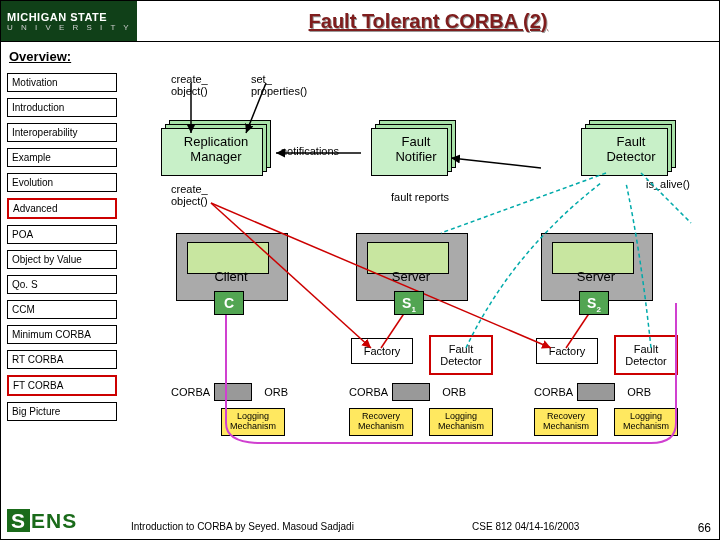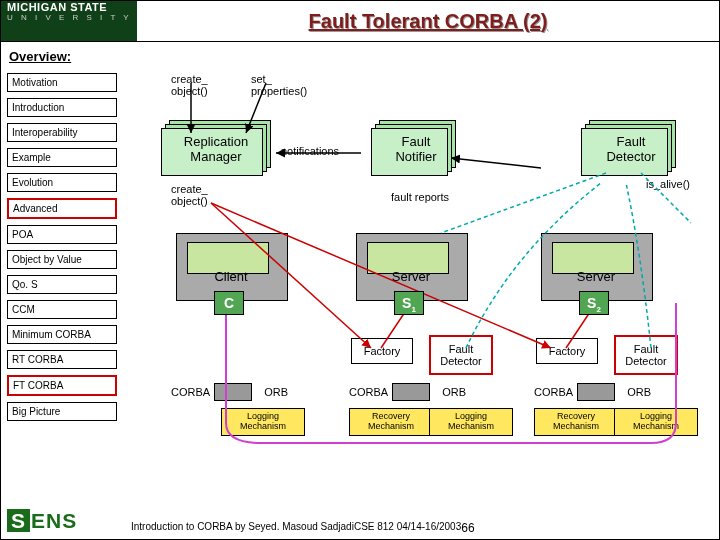--- a/index.html
+++ b/index.html
@@ -1,18 +1,18 @@
 <!DOCTYPE html>
 <html><head>
 <meta charset="utf-8">
 <style>
 html,body{margin:0;padding:0;font-family:Arial,Helvetica,sans-serif;background:#fff}
 .page{width:720px;height:540px;position:relative;border:1px solid #000;box-sizing:border-box;overflow:hidden}
 .topbar{height:40px;border-bottom:1px solid #000;display:flex;align-items:center}
-.logo{width:130px;height:40px;background:#104018;color:#fff;font-size:11px;font-weight:bold;display:flex;flex-direction:column;justify-content:flex-start;padding-left:6px;letter-spacing:0.5px}
+.logo{width:130px;height:40px;background:#104018;color:#fff;font-size:11px;font-weight:bold;display:flex;flex-direction:column;justify-content:center;padding-left:6px;letter-spacing:0.5px}
 .logo span:nth-child(2){font-weight:normal;font-size:8px;letter-spacing:3px;color:#ccc}
 .title{flex:1;text-align:center;font-weight:bold;font-size:20px;text-decoration:underline;color:#7f1d1d;text-shadow:1px 1px 0 #999}
 .subtitle{position:absolute;left:8px;top:48px;font-weight:bold;font-size:13px;text-decoration:underline}
 .sidebar{position:absolute;left:6px;top:72px;width:110px}
 .navbtn{border:1px solid #000;background:#fff;font-size:10px;padding:3px 4px;margin-bottom:6px;cursor:pointer}
 .navbtn.hl{border:2px solid #c00}
 .content{position:absolute;left:130px;top:72px;width:580px;height:440px}
 .lbl{position:absolute;font-size:11px;color:#000;line-height:1.1;white-space:nowrap}
 .stack{position:absolute}
 .stack .layer{position:absolute;border:1px solid #000;background:#a8e2a8}
@@ -21,22 +21,22 @@
 .nodebox{position:absolute;border:1px solid #000;background:#aaa}
 .nodebox .inner{position:absolute;left:10px;top:8px;width:80px;height:30px;background:#c8e6a0;border:1px solid #000}
 .node-title{position:absolute;font-size:13px;font-weight:normal;color:#000;text-align:center;z-index:10}
 .chip{position:absolute;background:#52a552;color:#fff;border:1px solid #000;font-size:14px;font-weight:bold;width:28px;height:22px;line-height:22px;text-align:center;z-index:11}
 .small-box{position:absolute;border:1px solid #000;background:#fff;font-size:11px;text-align:center;padding:6px 2px}
 .small-box.hl{border:2px solid #c00}
 .orb-row{position:absolute;display:flex;align-items:center}
 .orb-label{font-size:11px;margin-right:4px}
 .orb-bar{height:16px;background:#999;border:1px solid #000;display:inline-block}
 .orb-text{font-size:11px;margin-left:12px;margin-right:4px}
-.mech{position:absolute;background:#ffe860;border:1px solid #000;font-size:9px;text-align:center;padding:3px 12px;line-height:1.1}
-.footer{position:absolute;bottom:4px;left:130px;right:8px;display:flex;justify-content:flex-start;font-size:10px}
+.mech{position:absolute;background:#ffe860;border:1px solid #000;font-size:9px;text-align:center;padding:3px 2px;line-height:1.1}
+.footer{position:absolute;bottom:4px;left:130px;right:8px;display:flex;justify-content:space-between;font-size:10px}
 .page-num{font-size:12px}
 .sens{position:absolute;left:6px;bottom:6px;font-size:21px;font-weight:bold;color:#1a6b1a;letter-spacing:1px}
 .sens .s{background:#1a6b1a;color:#fff;padding:0 4px;margin-right:1px}
 
 svg.overlay{position:absolute;left:0;top:0;width:580px;height:440px;pointer-events:none;z-index:4}
 </style>
 </head>
 <body>
 
 <div class="page">

